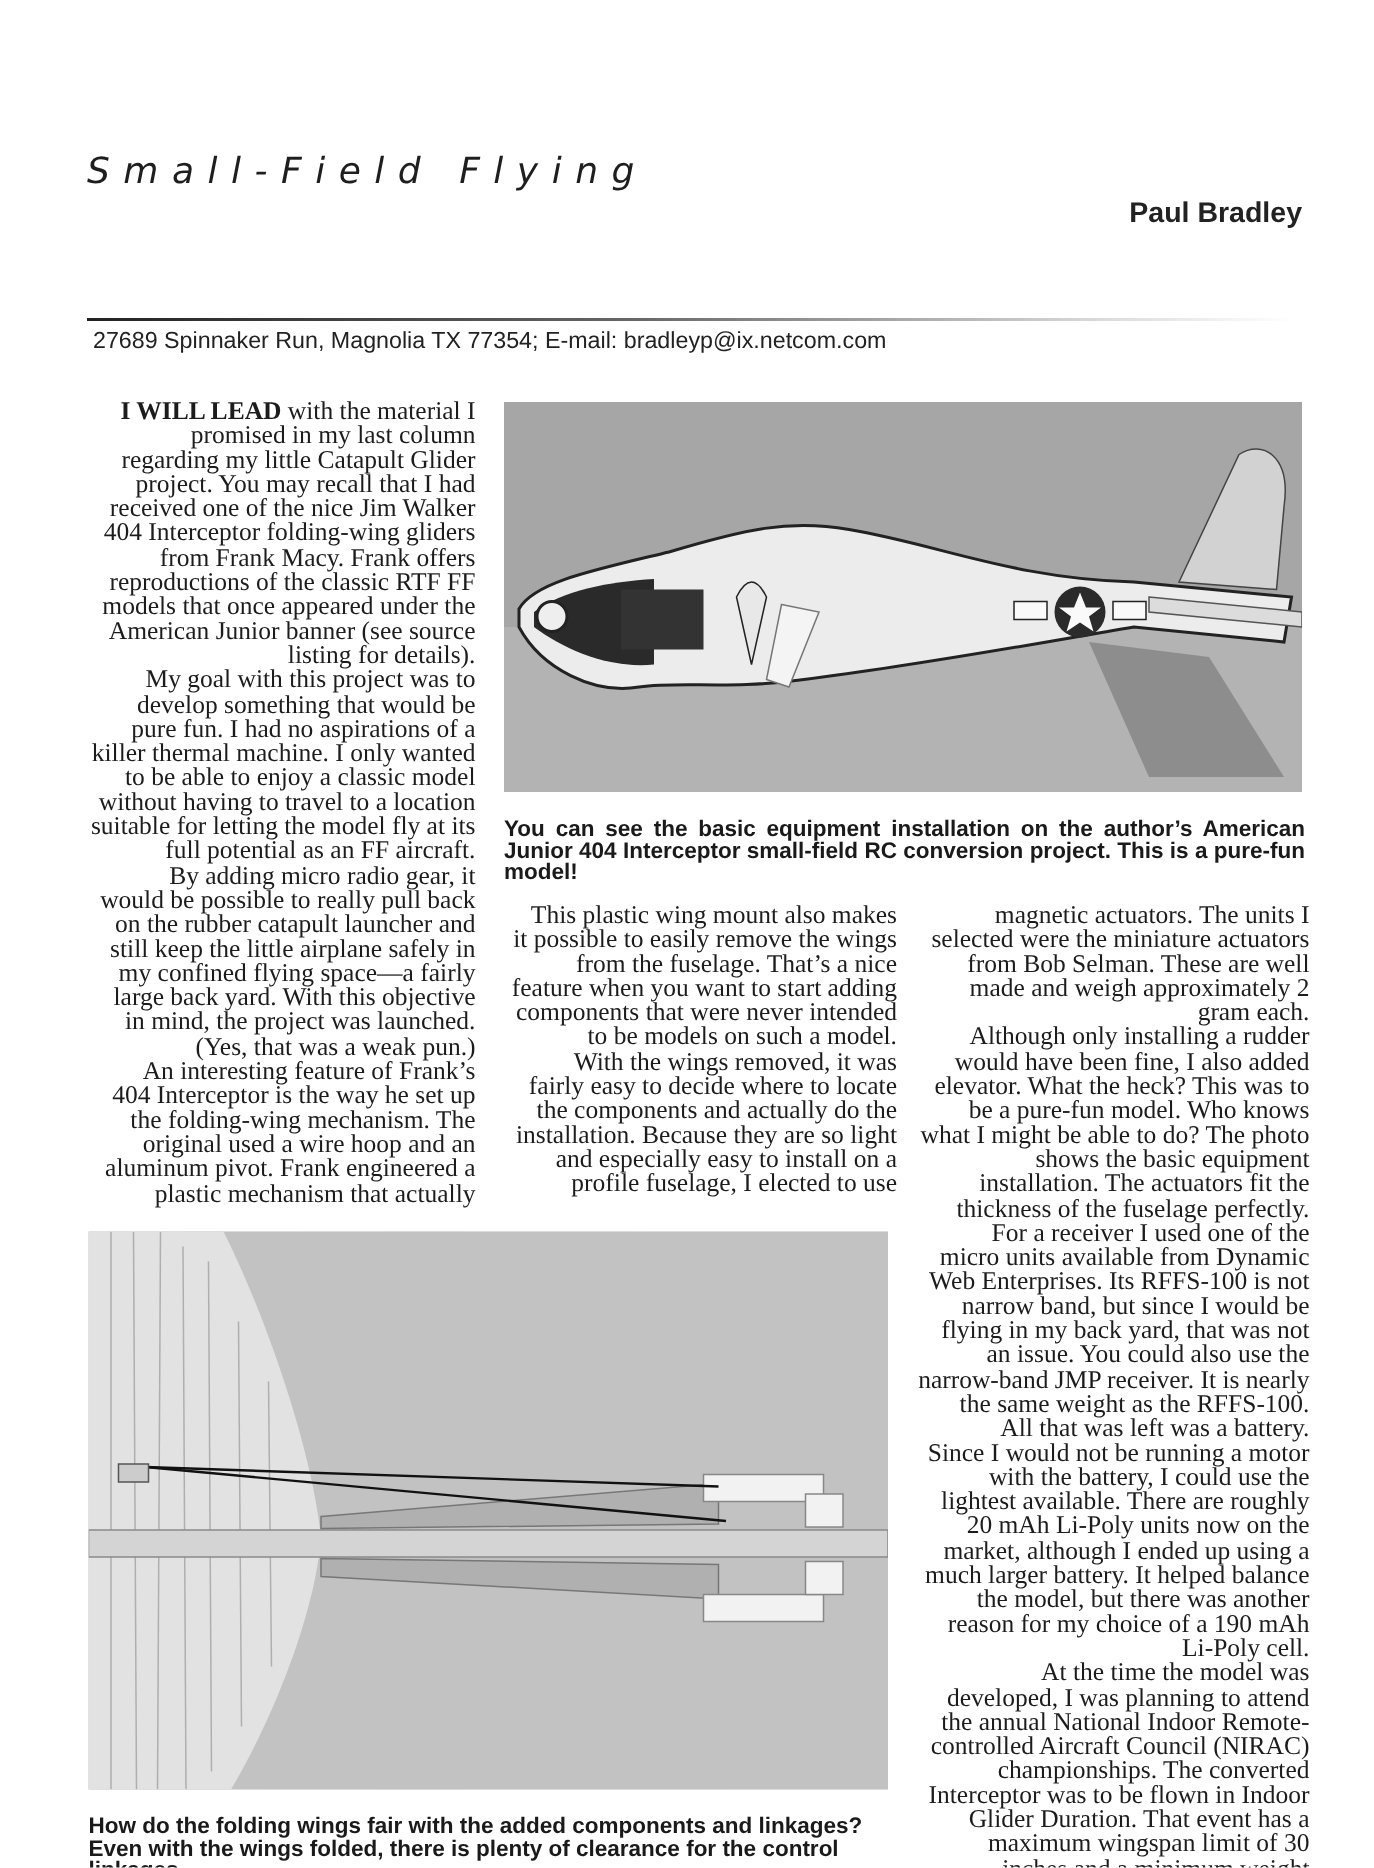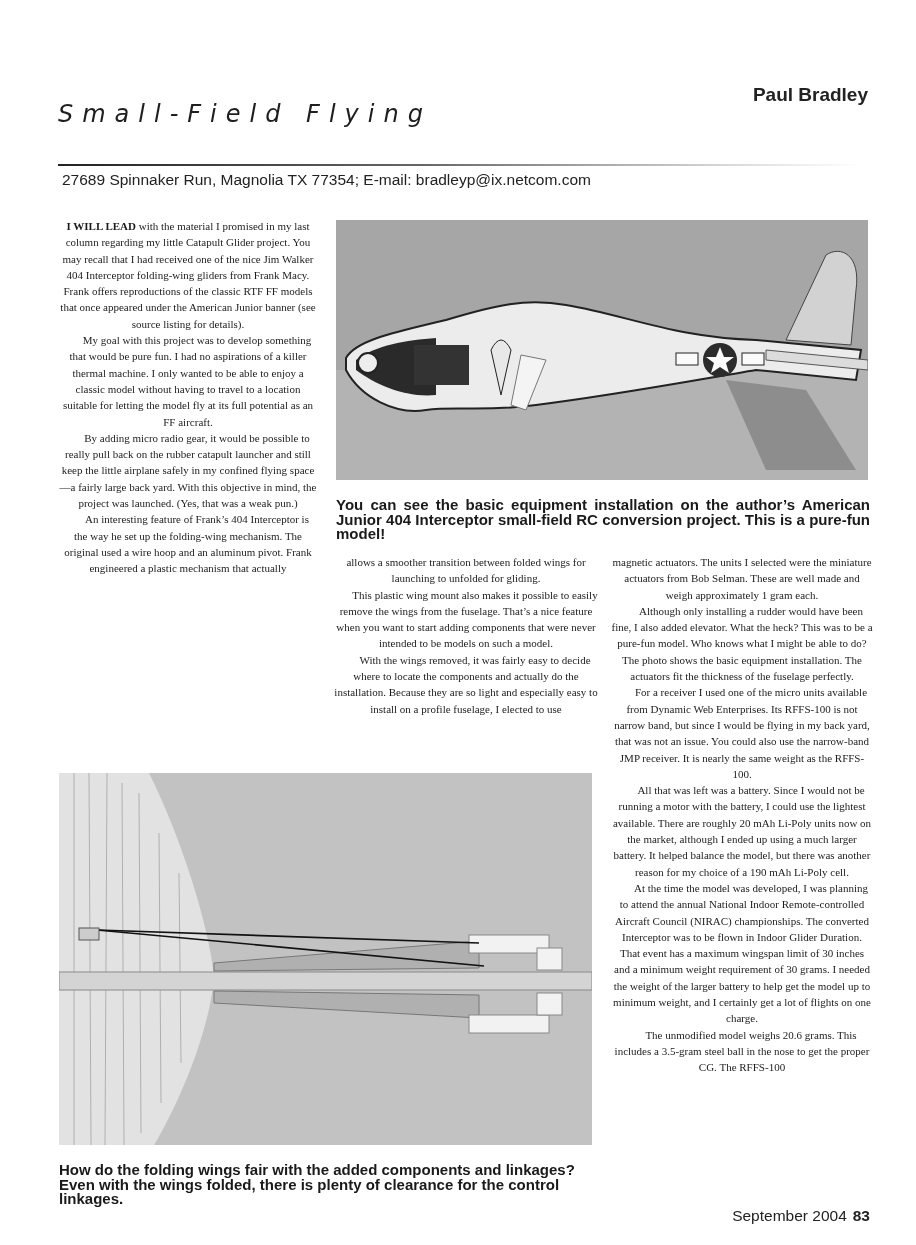--- a/index.html
+++ b/index.html
@@ -1,24 +1,24 @@
 <!DOCTYPE html>
 <html><head>
 <meta charset="utf-8">
 <style>
   html, body { margin: 0; padding: 0; background: #ffffff; }
   body { width: 916px; height: 1245px; position: relative; overflow: hidden; color: #1a1a1a; }
-  .abs { position: absolute; }
+  .abs { position: absolute; margin-top: 48px; }
 
   #author { right: 48px; top: 84px; font-family: "Liberation Sans", sans-serif; font-weight: bold; font-size: 19px; color: #222; }
   #title { left: 58px; top: 100px; font-family: "DejaVu Sans", sans-serif; font-style: oblique; font-size: 24px; letter-spacing: 9px; color: #1e1e1e; font-weight: normal; }
   #rule { left: 58px; top: 164px; width: 805px; height: 2px; background: linear-gradient(to right, #222 0%, #666 45%, #ddd 85%, #fff 100%); }
   #address { left: 62px; top: 171px; font-family: "Liberation Sans", sans-serif; font-size: 15.5px; color: #222; }
 
-  .col { font-family: "Liberation Serif", serif; font-size: 11px; line-height: 16.3px; text-align: center; color: #1c1c1c; }
+  .col { font-family: "Liberation Serif", serif; font-size: 17px; line-height: 16.3px; text-align: right; color: #1c1c1c; }
   .col p { margin: 0; text-indent: 18px; }
   .col p.first { text-indent: 0; }
   .col p.cont { text-indent: 0; }
   .lead { font-weight: bold; }
 
   #col1 { left: 59px; top: 218px; width: 258px; }
   #col2 { left: 334px; top: 554px; width: 264px; }
   #col3 { left: 611px; top: 554px; width: 262px; }
 
   .caption { font-family: "Liberation Sans", sans-serif; font-weight: bold; font-size: 15px; line-height: 14.5px; color: #1a1a1a; }
@@ -63,27 +63,26 @@
     <polygon points="384,127 388,137 398,137 390,143 393,153 384,147 375,153 378,143 370,137 380,137" fill="#fafafa"></polygon>
     <rect x="340" y="133" width="22" height="12" fill="#fafafa" stroke="#222"></rect>
     <rect x="406" y="133" width="22" height="12" fill="#fafafa" stroke="#222"></rect>
     <path d="M450 120 L490 35 C505 25 525 35 520 70 L515 125 Z" fill="#d2d2d2" stroke="#444"></path>
     <path d="M430 130 L532 140 L532 150 L430 140 Z" fill="#dcdcdc" stroke="#555"></path>
   </svg>
 </div>
 <div class="abs caption" id="cap1">You can see the basic equipment installation on the author’s American Junior 404 Interceptor small-field RC conversion project. This is a pure-fun model!</div>
 
 <div class="abs col" id="col2">
-  <p class="cont">allows a smoother transition between folded wings for launching to unfolded for gliding.</p>
   <p>This plastic wing mount also makes it possible to easily remove the wings from the fuselage. That’s a nice feature when you want to start adding components that were never intended to be models on such a model.</p>
   <p>With the wings removed, it was fairly easy to decide where to locate the components and actually do the installation. Because they are so light and especially easy to install on a profile fuselage, I elected to use</p>
 </div>
 
 <div class="abs col" id="col3">
-  <p class="cont">magnetic actuators. The units I selected were the miniature actuators from Bob Selman. These are well made and weigh approximately 1 gram each.</p>
+  <p class="cont">magnetic actuators. The units I selected were the miniature actuators from Bob Selman. These are well made and weigh approximately 2 gram each.</p>
   <p>Although only installing a rudder would have been fine, I also added elevator. What the heck? This was to be a pure-fun model. Who knows what I might be able to do? The photo shows the basic equipment installation. The actuators fit the thickness of the fuselage perfectly.</p>
   <p>For a receiver I used one of the micro units available from Dynamic Web Enterprises. Its RFFS-100 is not narrow band, but since I would be flying in my back yard, that was not an issue. You could also use the narrow-band JMP receiver. It is nearly the same weight as the RFFS-100.</p>
   <p>All that was left was a battery. Since I would not be running a motor with the battery, I could use the lightest available. There are roughly 20 mAh Li-Poly units now on the market, although I ended up using a much larger battery. It helped balance the model, but there was another reason for my choice of a 190 mAh Li-Poly cell.</p>
   <p>At the time the model was developed, I was planning to attend the annual National Indoor Remote-controlled Aircraft Council (NIRAC) championships. The converted Interceptor was to be flown in Indoor Glider Duration. That event has a maximum wingspan limit of 30 inches and a minimum weight requirement of 30 grams. I needed the weight of the larger battery to help get the model up to minimum weight, and I certainly get a lot of flights on one charge.</p>
   <p>The unmodified model weighs 20.6 grams. This includes a 3.5-gram steel ball in the nose to get the proper CG. The RFFS-100</p>
 </div>
 
 <div class="abs photo" id="photo2">
   <svg viewBox="0 0 533 372" preserveAspectRatio="none">
     <rect x="0" y="0" width="533" height="372" fill="#c2c2c2"></rect>

